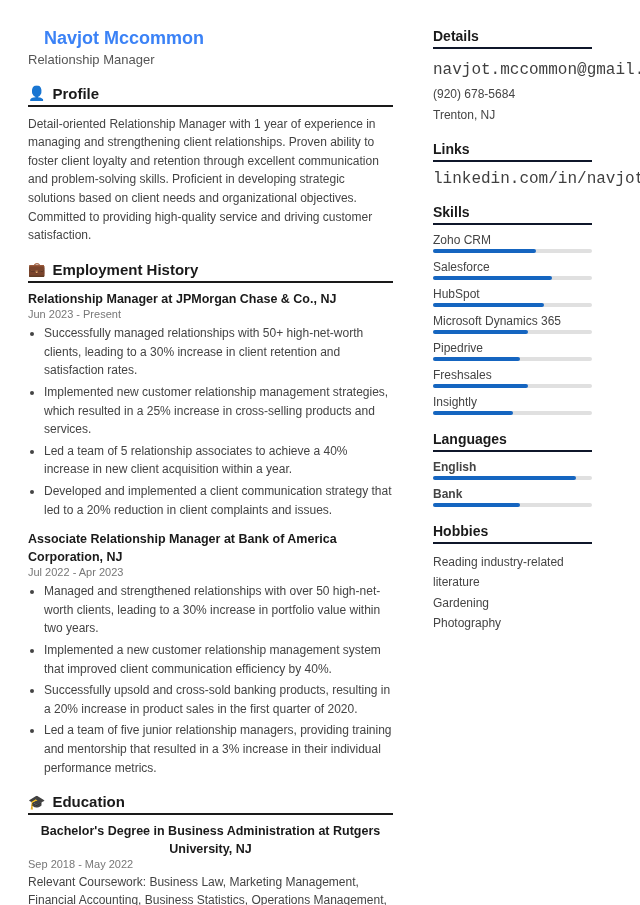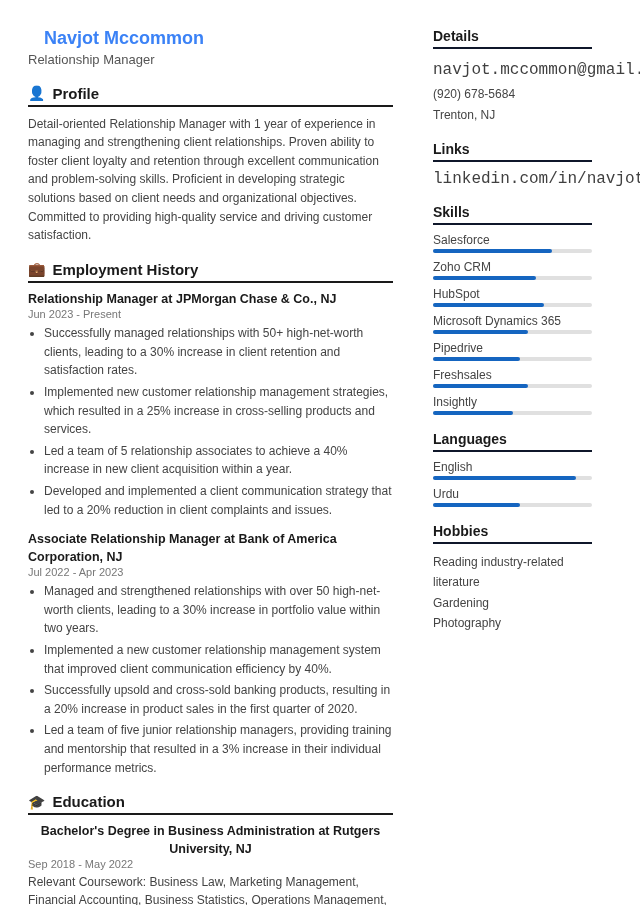--- a/index.html
+++ b/index.html
@@ -145,20 +145,21 @@
       border-radius: 2px;
       width: 100%;
     }
     .skill-bar-fill {
       height: 4px;
       background: #1565c0;
       border-radius: 2px;
     }
     .lang-item {
       margin-bottom: 7px;
+      font-weight: bold;
     }
     .lang-label {
       font-size: 12px;
       color: #444;
       margin-bottom: 2px;
     }
     .hobby-text {
       font-size: 12px;
       color: #444;
       line-height: 1.7;
@@ -237,29 +238,29 @@
     </div>
 
     <div class="right-section">
       <div class="right-section-title">Links</div>
       <a class="detail-link" href="#">linkedin.com/in/navjotmccommon</a>
     </div>
 
     <div class="right-section">
       <div class="right-section-title">Skills</div>
       <div class="skill-item">
+        <div class="skill-label">Zoho CRM</div>
+        <div class="skill-bar-bg">
+            <div class="skill-bar-fill" style="width:65%"></div>
+          </div>
+      </div>
+      <div class="skill-item">
         <div class="skill-label">Salesforce</div>
         <div class="skill-bar-bg">
             <div class="skill-bar-fill" style="width:75%"></div>
-          </div>
-      </div>
-      <div class="skill-item">
-        <div class="skill-label">Zoho CRM</div>
-        <div class="skill-bar-bg">
-            <div class="skill-bar-fill" style="width:65%"></div>
           </div>
       </div>
       <div class="skill-item">
         <div class="skill-label">HubSpot</div>
         <div class="skill-bar-bg">
             <div class="skill-bar-fill" style="width:70%"></div>
           </div>
       </div>
       <div class="skill-item">
         <div class="skill-label">Microsoft Dynamics 365</div>
@@ -289,21 +290,21 @@
 
     <div class="right-section">
       <div class="right-section-title">Languages</div>
       <div class="lang-item">
         <div class="lang-label">English</div>
         <div class="skill-bar-bg">
             <div class="skill-bar-fill" style="width:90%"></div>
           </div>
       </div>
       <div class="lang-item">
-        <div class="lang-label">Urdu</div>
+        <div class="lang-label">Bank</div>
         <div class="skill-bar-bg">
             <div class="skill-bar-fill" style="width:55%"></div>
           </div>
       </div>
     </div>
 
     <div class="right-section">
       <div class="right-section-title">Hobbies</div>
       <div class="hobby-text">
         <div>Reading industry-related literature</div>

